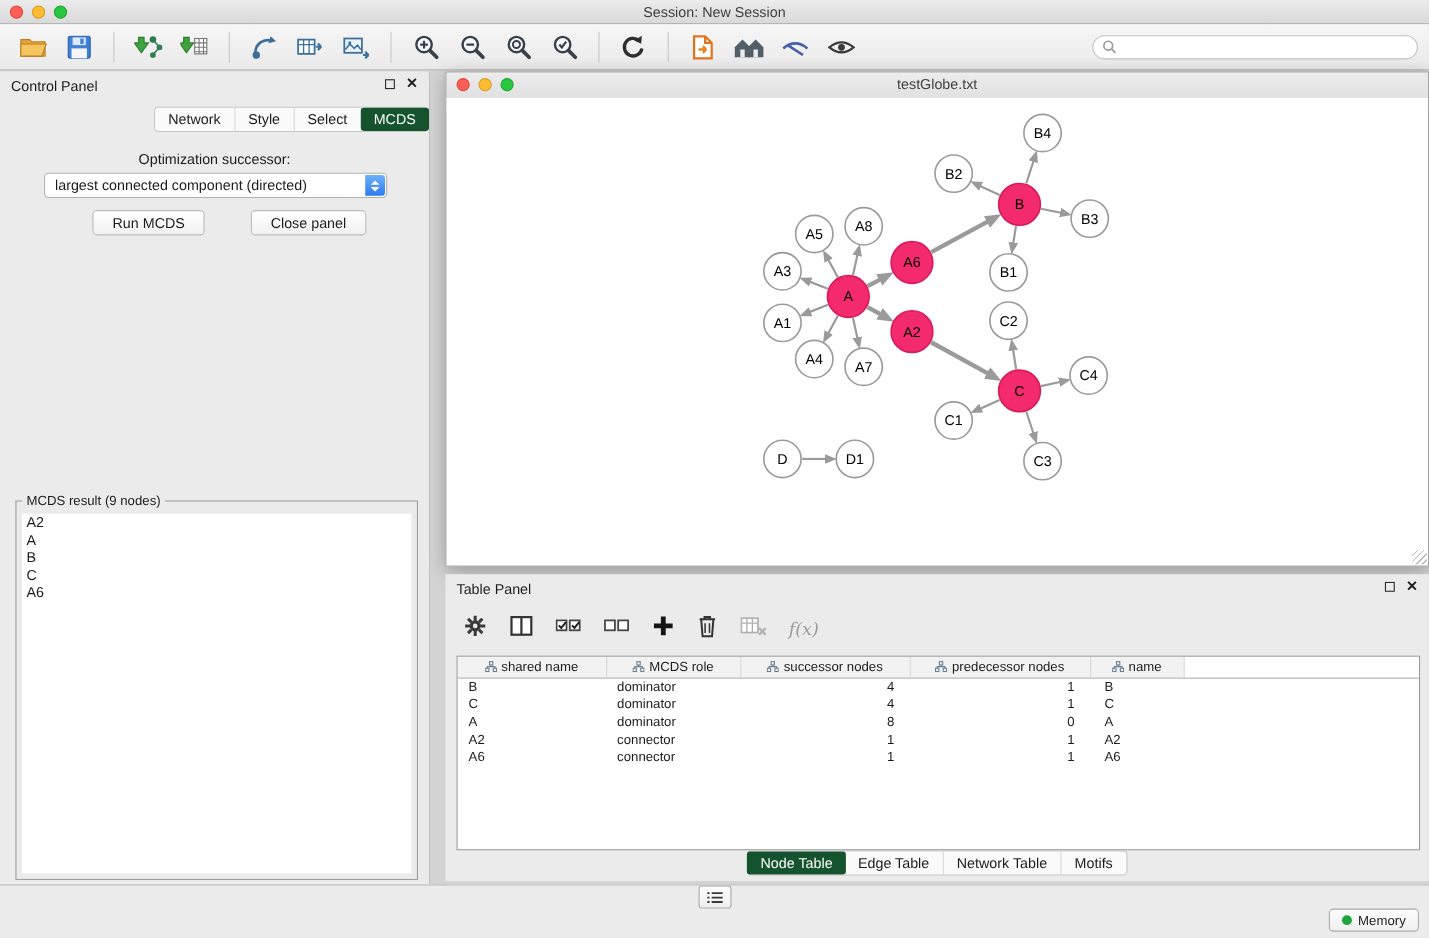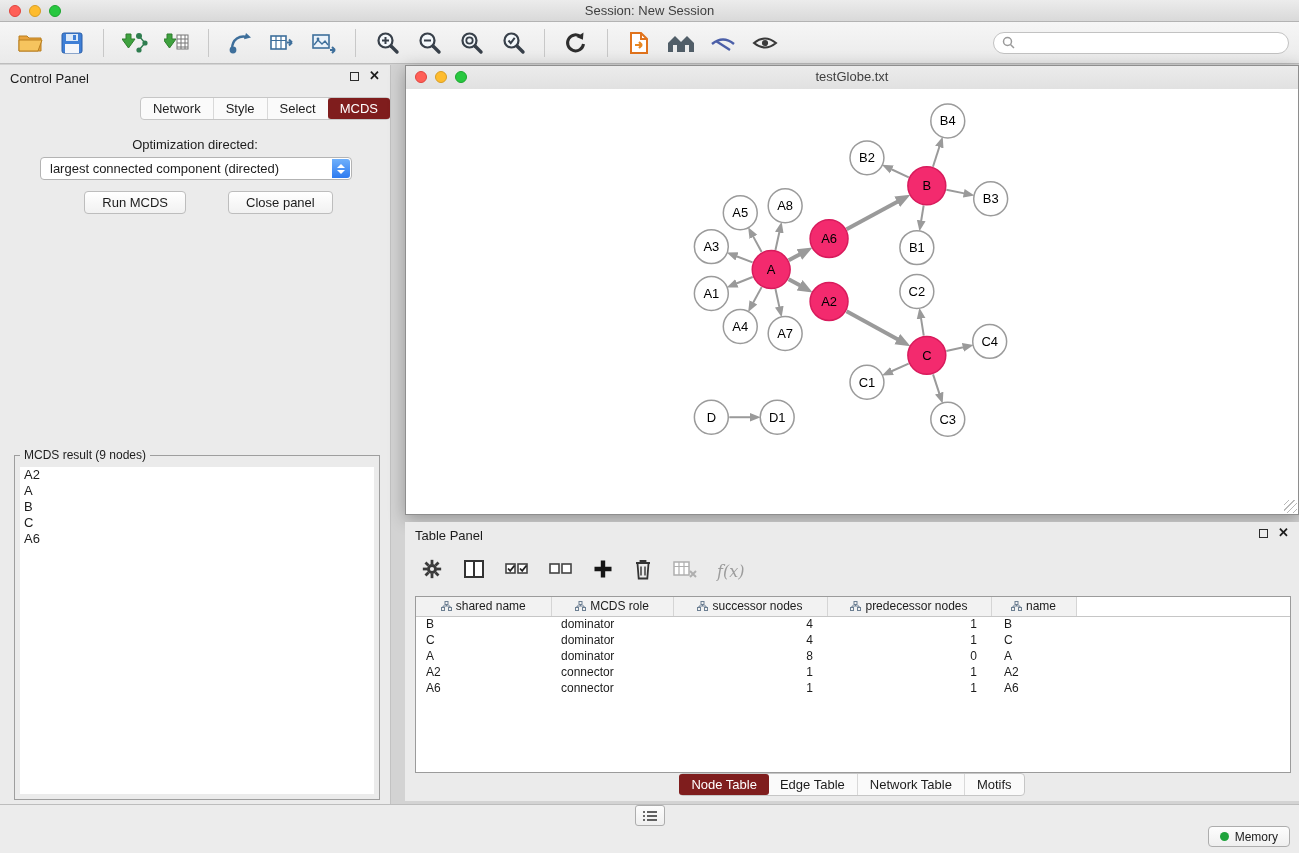--- a/index.html
+++ b/index.html
@@ -31,21 +31,21 @@
     background:#EBEBEB; border-right:1px solid #C2C2C2; }
   .panel-header { position:relative; height:26px; padding:6px 10px 0; font-size:13px; color:#1c1c1c; }
   .win-btns { position:absolute; right:10px; top:6px; display:flex; gap:10px; align-items:center; }
   .float-btn { width:9px; height:9px; border:1.5px solid #2c2c2c; display:inline-block; }
   .close-btn { font-size:13px; font-weight:bold; color:#1c1c1c; line-height:10px; }
 
   .seg-row { display:flex; justify-content:flex-end; margin-top:6px; }
   .seg-group { display:inline-flex; border:1px solid #C6C6C6; border-radius:4px; background:#FAFAFA; }
   .seg { padding:3px 12px; font-size:13px; color:#1c1c1c; border-right:1px solid #D9D9D9; }
   .seg:last-child { border-right:none; }
-  .seg-active { background:#7f1d1d; color:#fff; border-radius:3px; border-right:none; margin:0 -1px; position:relative; }
+  .seg-active { background:#14532d; color:#fff; border-radius:3px; border-right:none; margin:0 -1px; position:relative; }
 
   .opt-label { position:absolute; top:72px; left:0; right:0; text-align:center; font-size:13px; }
   .dropdown { position:absolute; top:92px; left:40px; width:312px; height:23px; background:#fff;
     border:1px solid #B3B3B3; border-radius:4px; font-size:13px; line-height:21px; padding-left:9px; }
   .stepper { position:absolute; right:1px; top:1px; width:18px; height:19px;
     background:linear-gradient(#6FB0FB,#2E7BF0); border-radius:0 3px 3px 0;
     display:flex; flex-direction:column; align-items:center; justify-content:center; gap:2px; }
   .tri-up { width:0; height:0; border-left:4px solid transparent; border-right:4px solid transparent; border-bottom:4px solid #fff; }
   .tri-down { width:0; height:0; border-left:4px solid transparent; border-right:4px solid transparent; border-top:4px solid #fff; }
 
@@ -248,21 +248,21 @@
     </span>
   </div>
   <div class="seg-row">
     <div class="seg-group" id="cp-tabs">
         <div class="seg">Network</div>
         <div class="seg">Style</div>
         <div class="seg">Select</div>
         <div class="seg seg-active">MCDS</div>
       </div>
   </div>
-  <div class="opt-label">Optimization directed:</div>
+  <div class="opt-label">Optimization successor:</div>
   <div class="dropdown">
     <span>largest connected component (directed)</span>
     <span class="stepper">
         <span class="tri-up"></span>
         <span class="tri-down"></span>
       </span>
   </div>
   <div class="cp-buttons">
     <div class="btn">Run MCDS</div>
     <div class="btn">Close panel</div>

